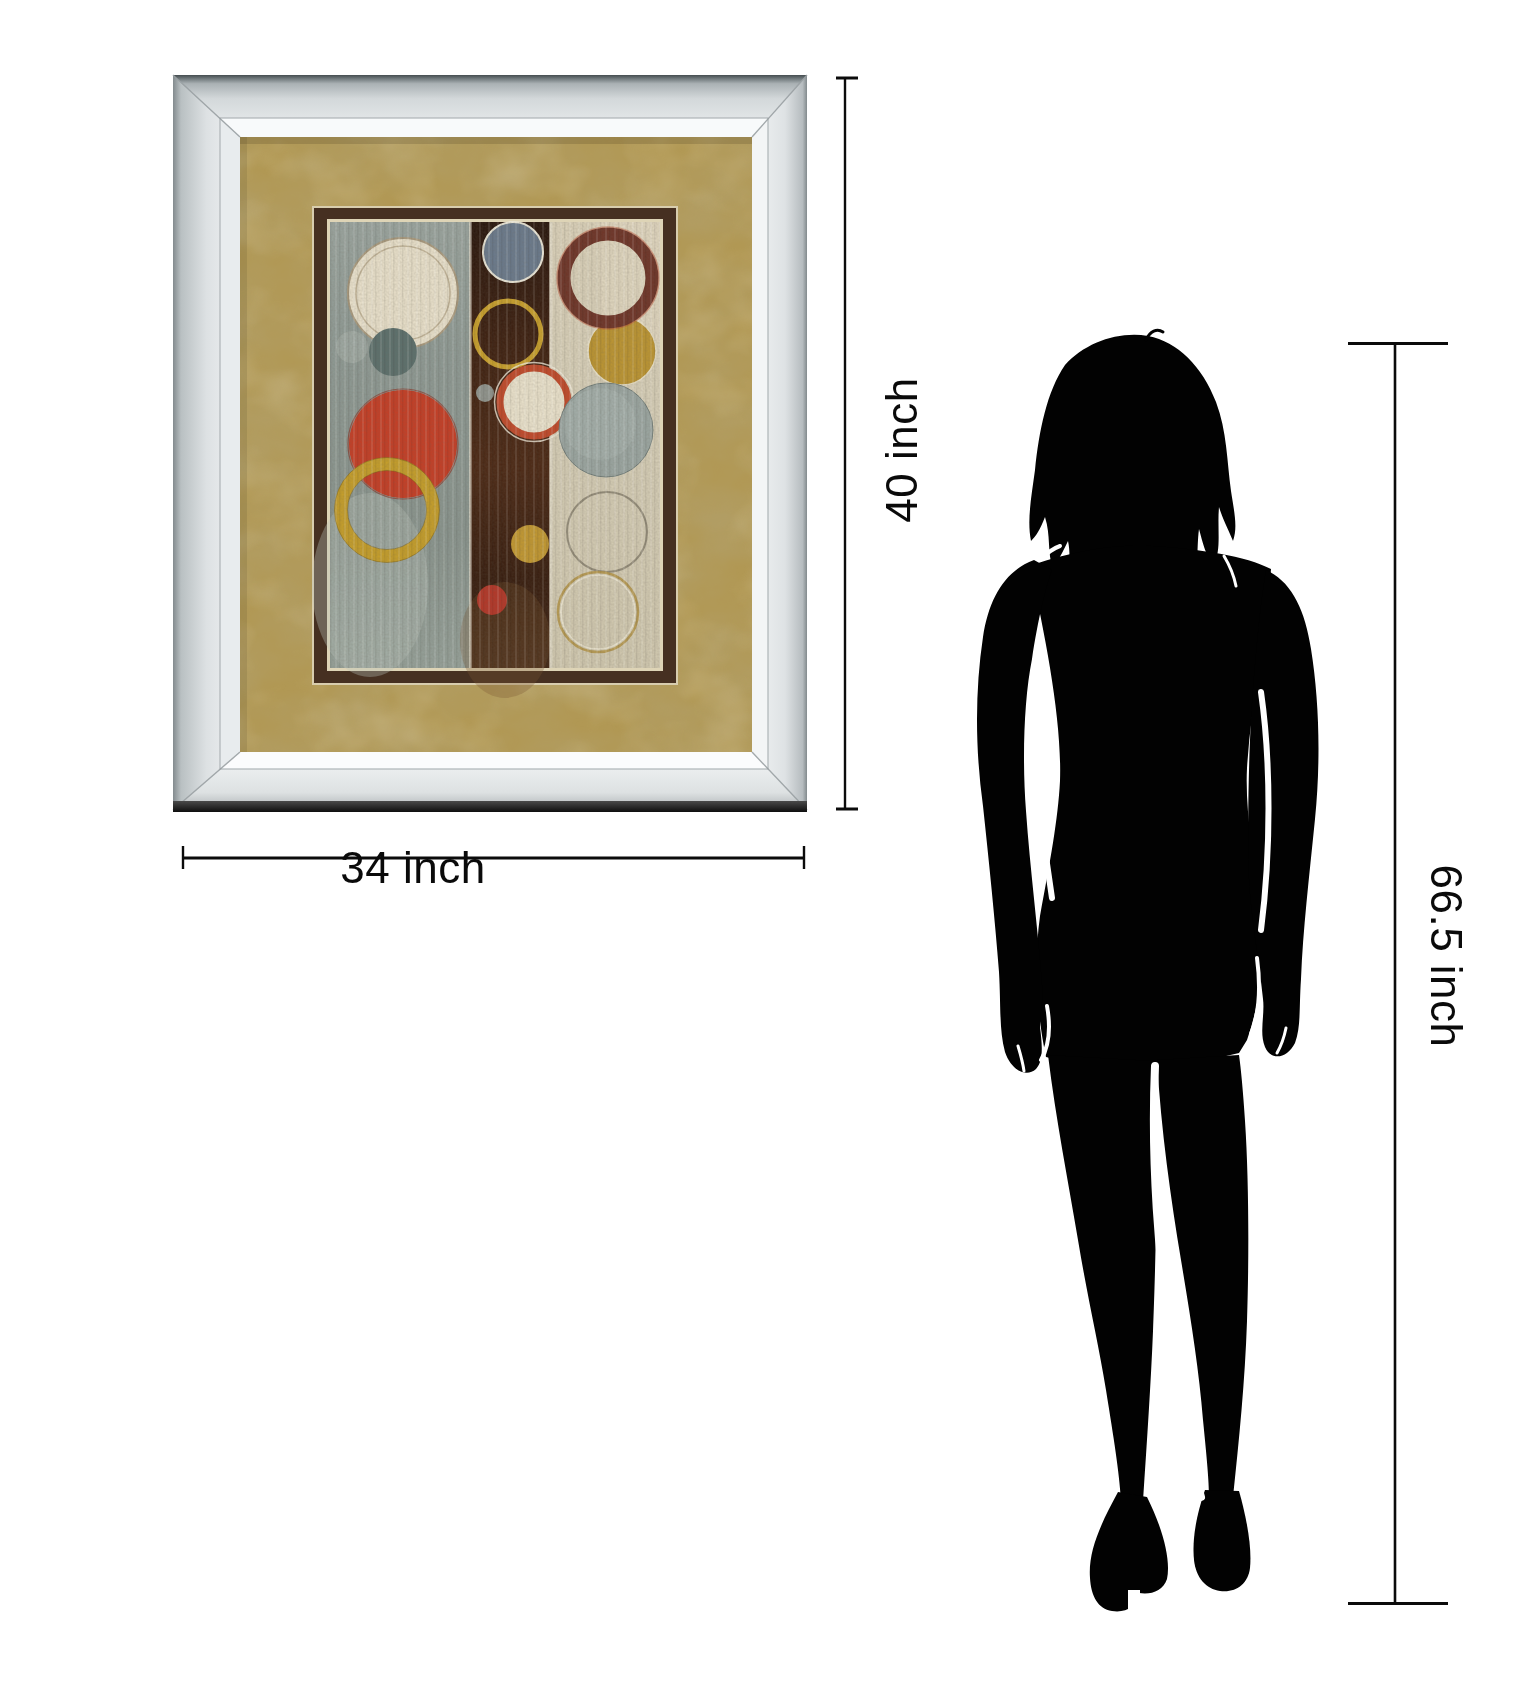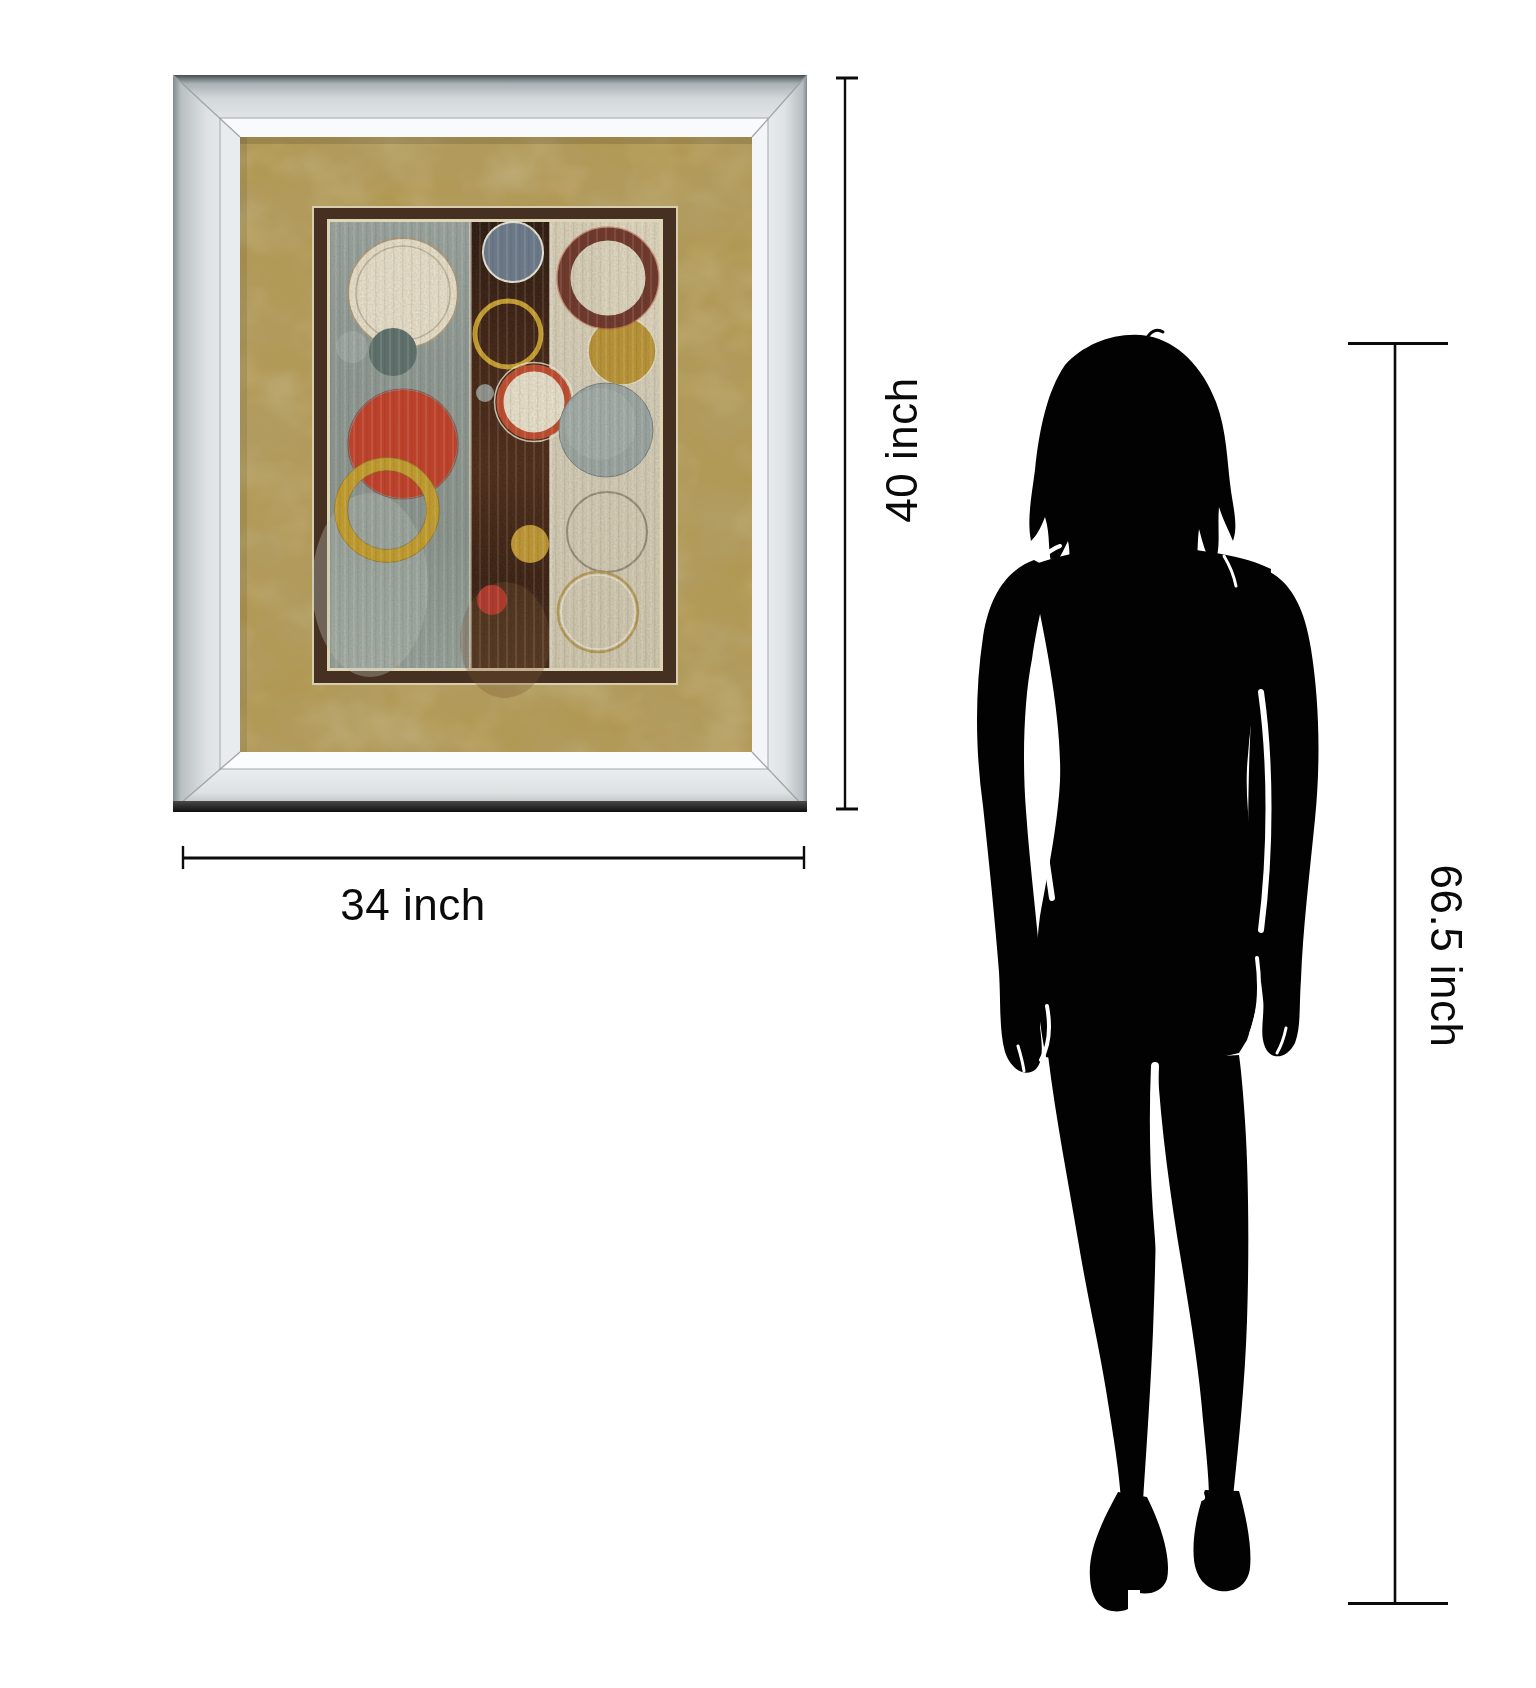--- a/index.html
+++ b/index.html
@@ -2,21 +2,21 @@
 <html><head>
 <meta charset="utf-8">
 <style>
   html,body{margin:0;padding:0;background:#ffffff;}
   #scene{position:relative;width:1536px;height:1688px;background:#ffffff;overflow:hidden;
          font-family:"Liberation Sans",sans-serif;}
   #scene-svg{position:absolute;left:0;top:0;}
   .dim-label{position:absolute;font-family:"Liberation Sans",sans-serif;font-size:44px;
              color:#0a0a0a;white-space:nowrap;letter-spacing:.5px;}
   #label-40{left:902px;top:450px;transform:translate(-50%,-50%) rotate(-90deg);}
-  #label-34{left:413px;top:905px;transform:translate(-50%,-50%);}
+  #label-34{left:413px;top:868px;transform:translate(-50%,-50%);}
   #label-66{left:1446px;top:956px;transform:translate(-50%,-50%) rotate(90deg);}
 </style>
 </head>
 <body>
 
 <div id="scene">
 
 <svg id="scene-svg" width="1536" height="1688" viewBox="0 0 1536 1688">
   <defs>
     <linearGradient id="gradFrameTop" x1="0" y1="75" x2="0" y2="137" gradientUnits="userSpaceOnUse">

